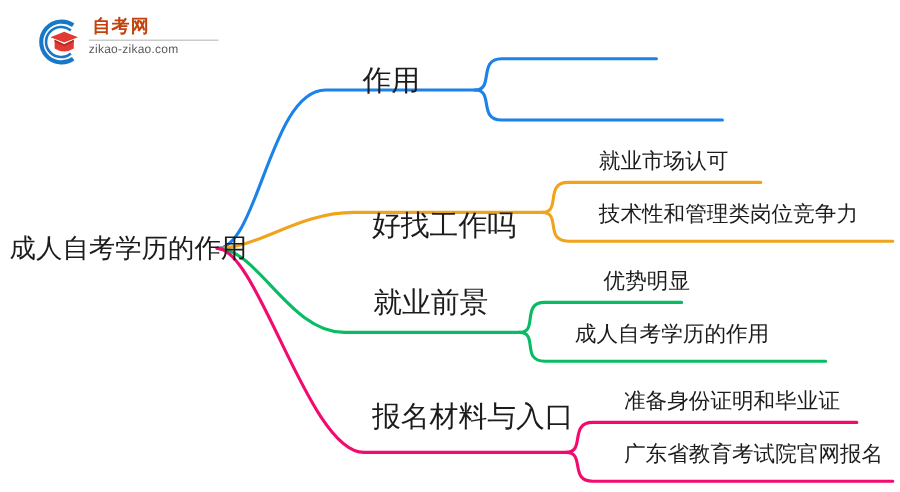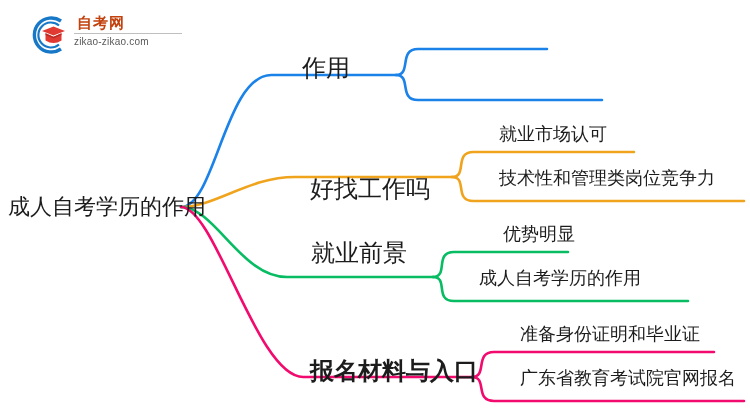--- a/index.html
+++ b/index.html
@@ -118,17 +118,17 @@
       <path d="M 472 377 C 488 377, 474 401, 494 401 L 744 401" fill="none" stroke="#f20a6e" stroke-width="2.6" stroke-linecap="round"></path>
     </svg>
 
 <div class="node-label branch-label" style="left: 302px; top: 56px;">作用</div>
     <div class="node-label branch-label" style="left: 310px; top: 141px; margin-top: 36px;">好找工作吗</div>
     <div class="node-label leaf-label" style="left: 499px; top: 125px;">就业市场认可</div>
     <div class="node-label leaf-label" style="left: 499px; top: 169px;">技术性和管理类岗位竞争力</div>
     <div class="node-label branch-label" style="left: 311px; top: 241px;">就业前景</div>
     <div class="node-label leaf-label" style="left: 479px; top: 225px; margin-left: 24px;">优势明显</div>
     <div class="node-label leaf-label" style="left: 479px; top: 269px;">成人自考学历的作用</div>
-    <div class="node-label branch-label" style="left: 310px; top: 359px; font-weight: bold;">报名材料与入口</div>
+    <div class="node-label branch-label" style="left: 310px; top: 336px;">报名材料与入口</div>
     <div class="node-label leaf-label" style="left: 520px; top: 325px;">准备身份证明和毕业证</div>
     <div class="node-label leaf-label" style="left: 520px; top: 369px;">广东省教育考试院官网报名</div>
     <div class="node-label root-label" style="left: 8px; top: 196px;">成人自考学历的作用</div>
   </div>
 
 </body></html>

